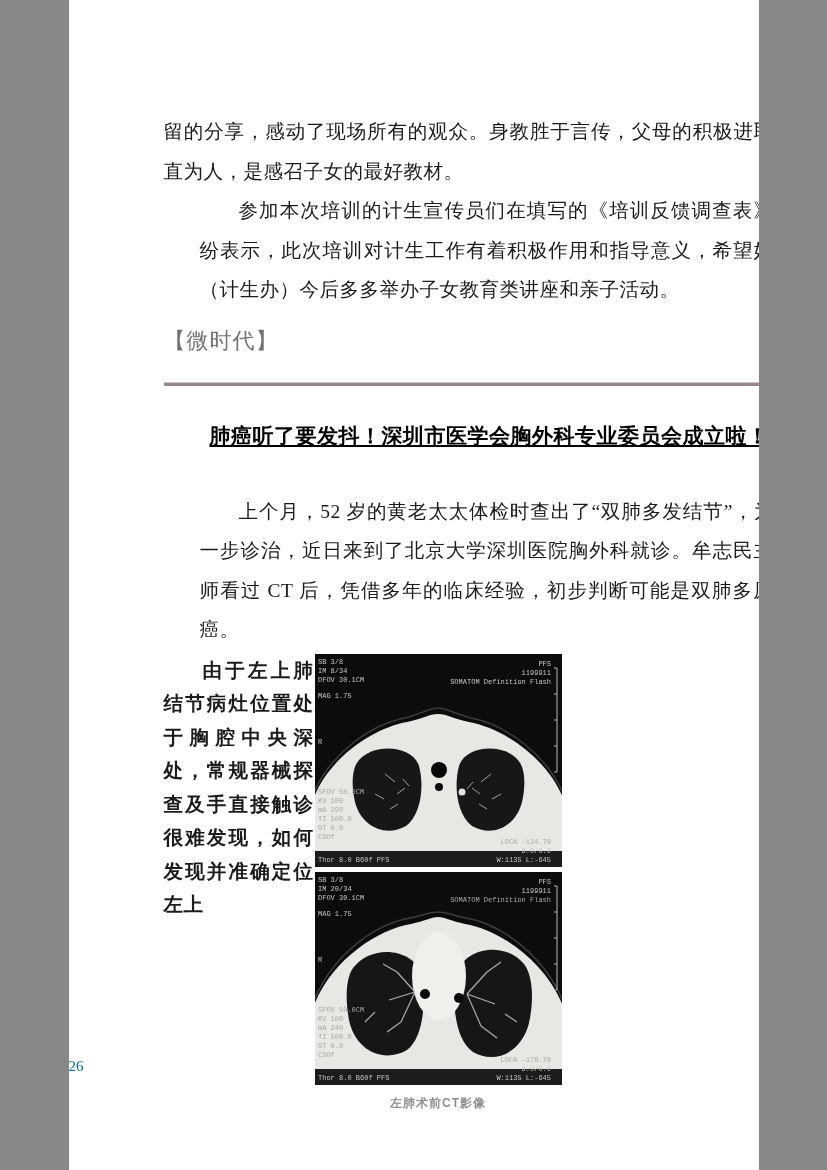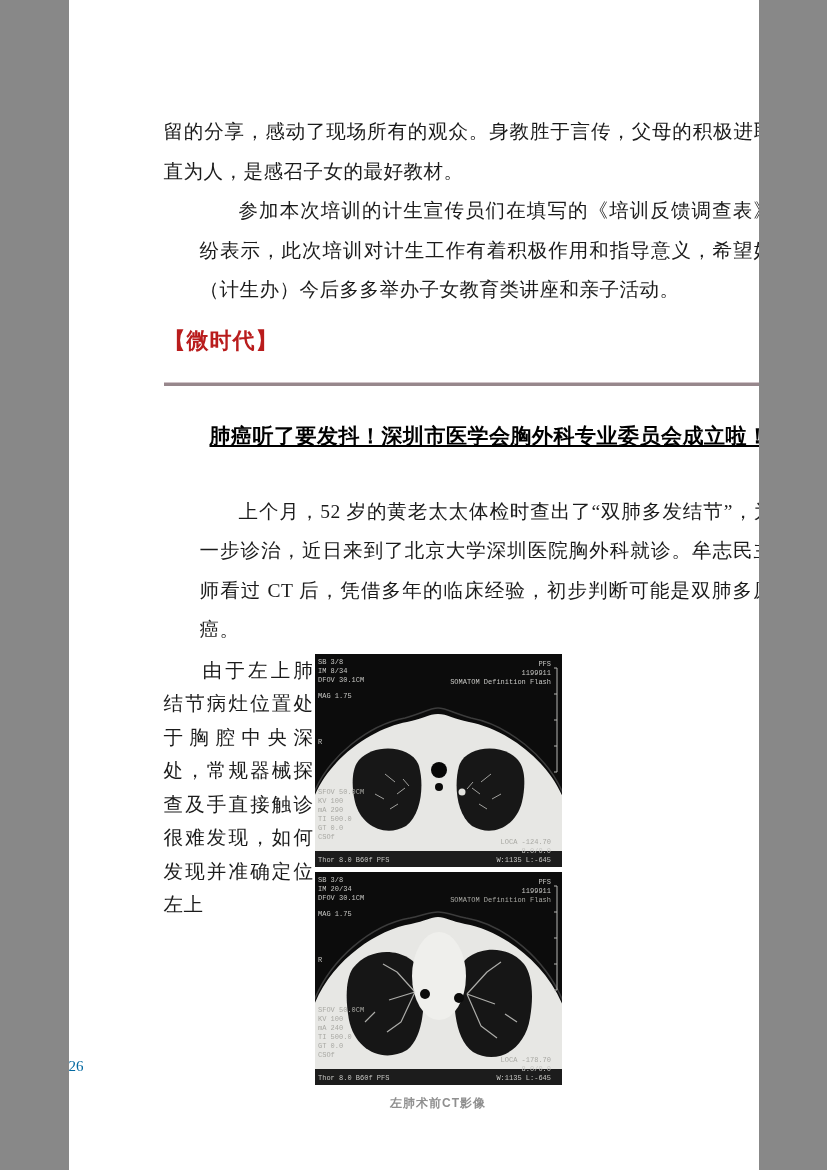--- a/index.html
+++ b/index.html
@@ -22,23 +22,23 @@
     font-size:19.5px;
     line-height:39.5px;
     text-align:justify;
     letter-spacing:0.5px;
   }
   p.indent { text-indent:2em;margin-left:36px; }
 
   .section-header {
     margin-top:16px;
     font-size:22px;
-    font-weight:bold;
+    font-weight:normal;
     letter-spacing:1px;
-    color:#b91c1c;
+    color:#737373;
   }
   .divider {
     margin-top:26px;
     height:4px;
     background:#97878c;
     border-top:1px solid #cfc3c7;
   }
   .headline {
     margin-top:36px;
     text-align:center;
@@ -57,20 +57,21 @@
     align-items:flex-start;
   }
   .wrap-col {
     width:150px;
     flex:0 0 150px;
     font-size:19.5px;
     line-height:33.5px;
     text-align:justify;
     text-indent:2em;
     letter-spacing:0.5px;
+    font-weight:bold;
   }
   .figures { flex:1; margin-left:1px; }
   .ct-pair { display:flex; gap:5px;flex-direction:column; }
   .ct-frame { width:247px; height:213px; background:#0c0c0c; }
   .ct-frame svg { display:block; width:247px; height:213px; }
   .caption-row { display:flex; gap:5px; margin-top:10px; }
   .ct-caption {
     width:247px;
     text-align:center;
     font-size:12px;

